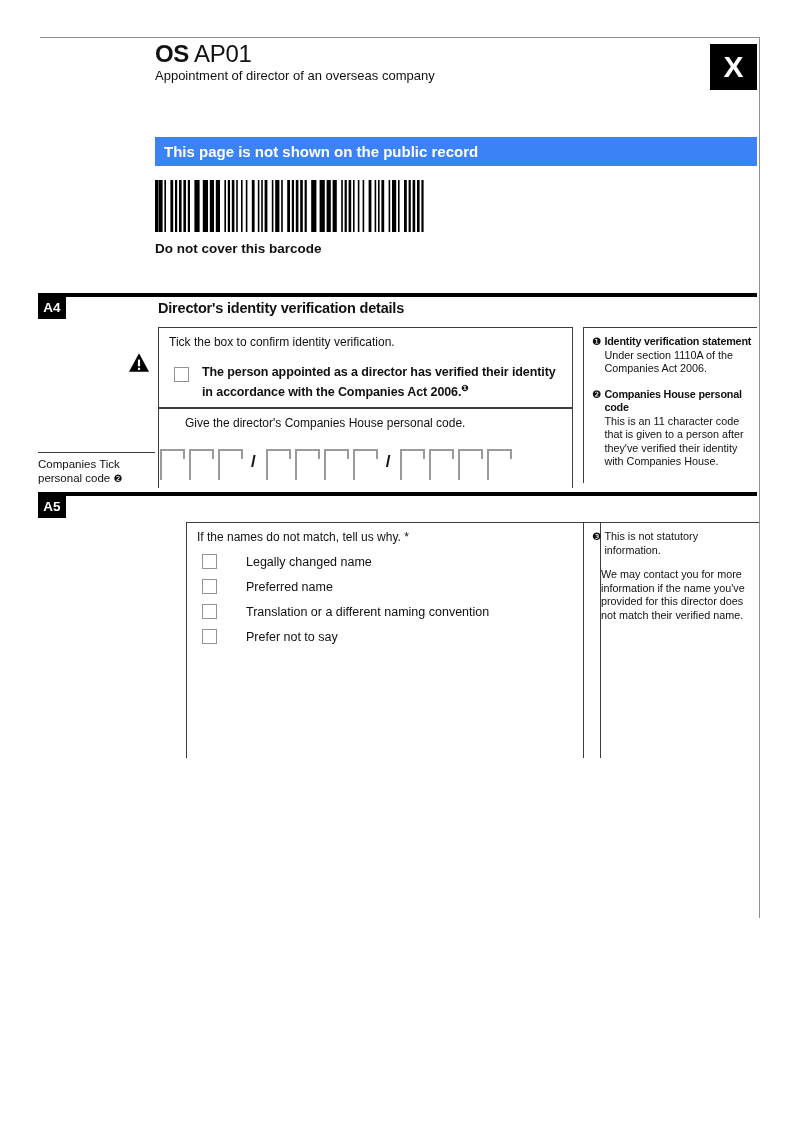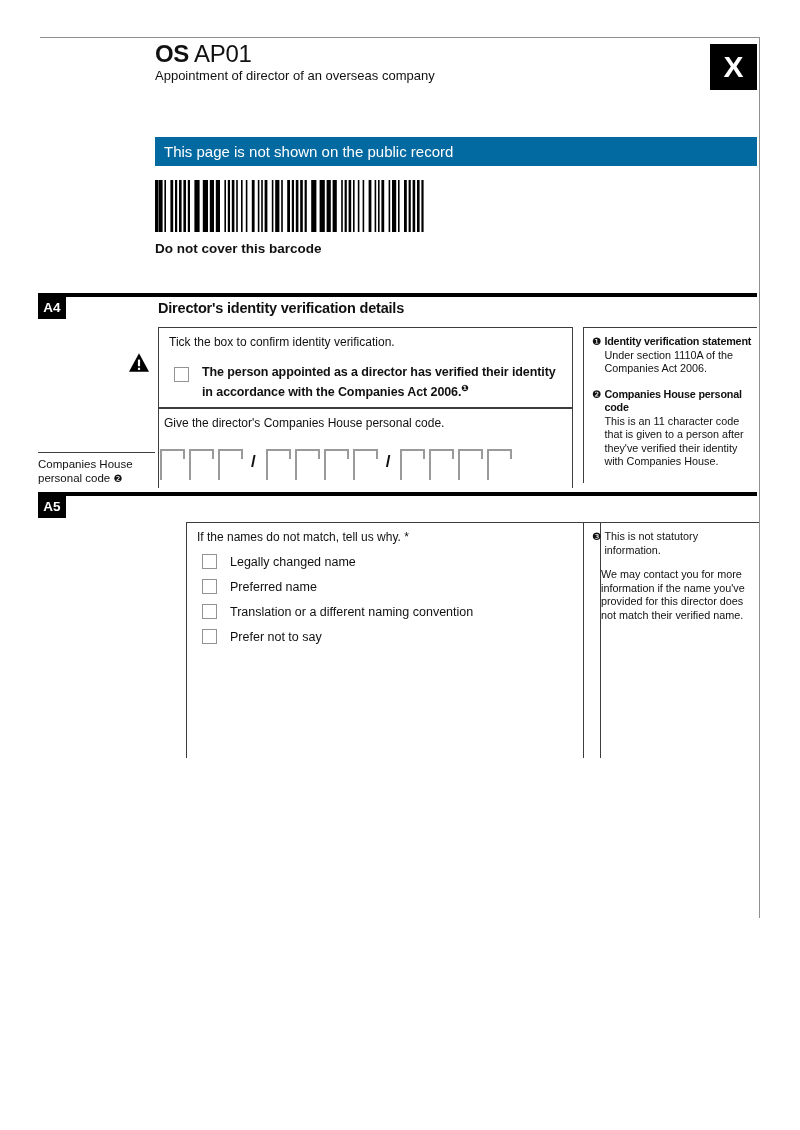--- a/index.html
+++ b/index.html
@@ -24,22 +24,22 @@
 
   .corner-x {
     background: #000; color: #fff; font-weight: bold; font-size: 30px;
     display: flex; align-items: center; justify-content: center;
   }
   .corner-x.top { left: 710px; top: 44px; width: 47px; height: 46px; }
   .corner-x.bottom { left: 38px; top: 1013px; width: 46px; height: 46px; }
 
   
   .banner {
-    left: 155px; top: 137px; width: 602px; height: 29px; background: #0369a1;
-    color: #fff; font-weight: normal; font-size: 15px;
+    left: 155px; top: 137px; width: 602px; height: 29px; background: #3b82f6;
+    color: #fff; font-weight: bold; font-size: 15px;
     display: flex; align-items: center; padding-left: 9px;
   }
 
   
   .barcode { left: 155px; top: 180px; width: 280px; height: 52px; }
   .barcode-caption { left: 155px; top: 241px; font-size: 13.5px; font-weight: bold; }
 
   
   .sec-rule { left: 38px; width: 719px; height: 3.5px; background: #000; }
   .sec-rule.a4 { top: 293px; }
@@ -64,21 +64,21 @@
   }
   .tick-row .checkbox { margin: 2px 0 0 5px; }
   .statement { margin-left: 13px; width: 368px; font-size: 12.5px; font-weight: bold; line-height: 15.5px; letter-spacing: -0.1px; }
   .statement sup { font-size: 9px; }
 
   .warning { left: 129px; top: 353px; width: 20px; height: 19px; }
 
   .box2 {
     left: 158px; top: 408px; width: 415px; height: 80px;
     border-left: 1.2px solid #3d3d3d; border-top: 1.2px solid #3d3d3d; border-right: 1.2px solid #3d3d3d;
-    padding: 7px 5px;
+    padding: 7px 26px;
   }
   .box2 .instruction { font-size: 12px; }
 
   
   .comb { left: 160px; top: 449px; display: flex; align-items: flex-start; }
   .comb-cell {
     width: 23px; height: 31px; position: relative; margin-right: 6px;
     border-left: 2px solid #9a9a9a; border-top: 2px solid #9a9a9a;
   }
   .comb-cell::after {
@@ -104,21 +104,21 @@
   .note-body-indent { margin: 11px 0 0 9px; width: 152px; }
 
   
   .box5 {
     left: 158px; top: 522px; width: 415px; height: 236px;
     border-left: 1.2px solid #3d3d3d; border-top: 1.2px solid #3d3d3d; border-right: 1.2px solid #3d3d3d;
     padding: 7px 10px;
     margin-left: 28px;
   }
   .box5 .instruction { font-size: 12px; }
-  .option-row { display: flex; align-items: center; margin-top: 10px; height: 15px; }
+  .option-row { display: flex; align-items: center; margin-top: 10px; height: 15px; gap: 16px; }
   .option-row .checkbox { margin-left: 5px; }
   .option-label { margin-left: 13px; font-size: 12.5px; }
 
   .footer-version { right: 52px; top: 1070px; font-size: 11.5px; }
 </style>
 </head>
 <body>
 
 <div class="page">
 
@@ -222,21 +222,21 @@
       <div class="comb-cell"></div>
       <div class="comb-slash">/</div>
       <div class="comb-cell"></div>
       <div class="comb-cell"></div>
       <div class="comb-cell"></div>
       <div class="comb-cell"></div>
     </div>
 
   <div class="abs left-label-rule"></div>
   <div class="abs left-label">
-    <div>Companies House</div>
+    <div>Companies Tick</div>
     <div><span>personal code </span><span class="ref">❷</span></div>
   </div>
 
   <div class="abs notes notes-a4">
     <div class="note-item">
       <span class="note-ref">❶</span>
       <div>
         <div class="note-title">Identity verification statement</div>
         <div class="note-body">Under section 1110A of the Companies Act 2006.</div>
       </div>

